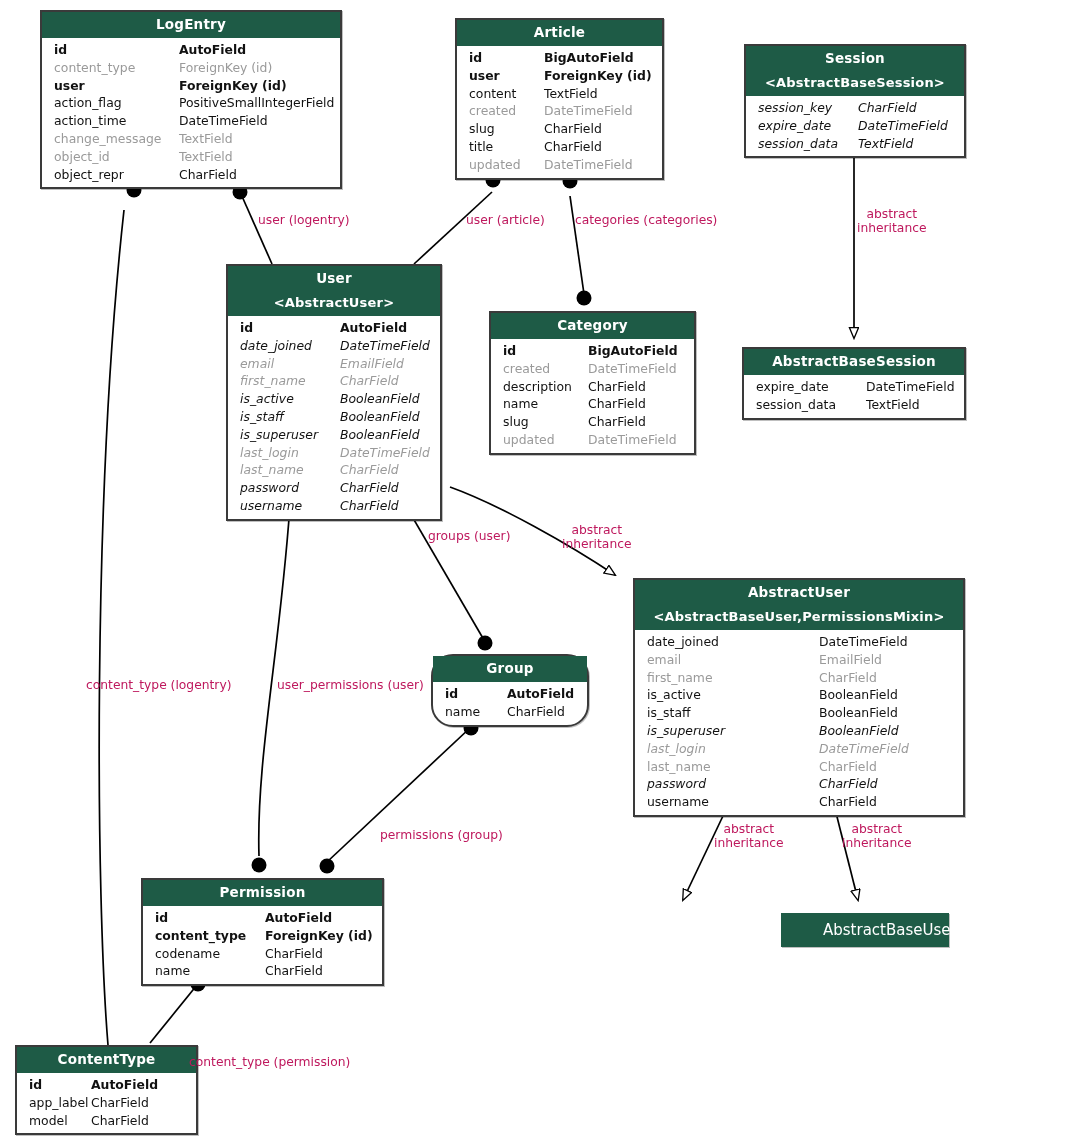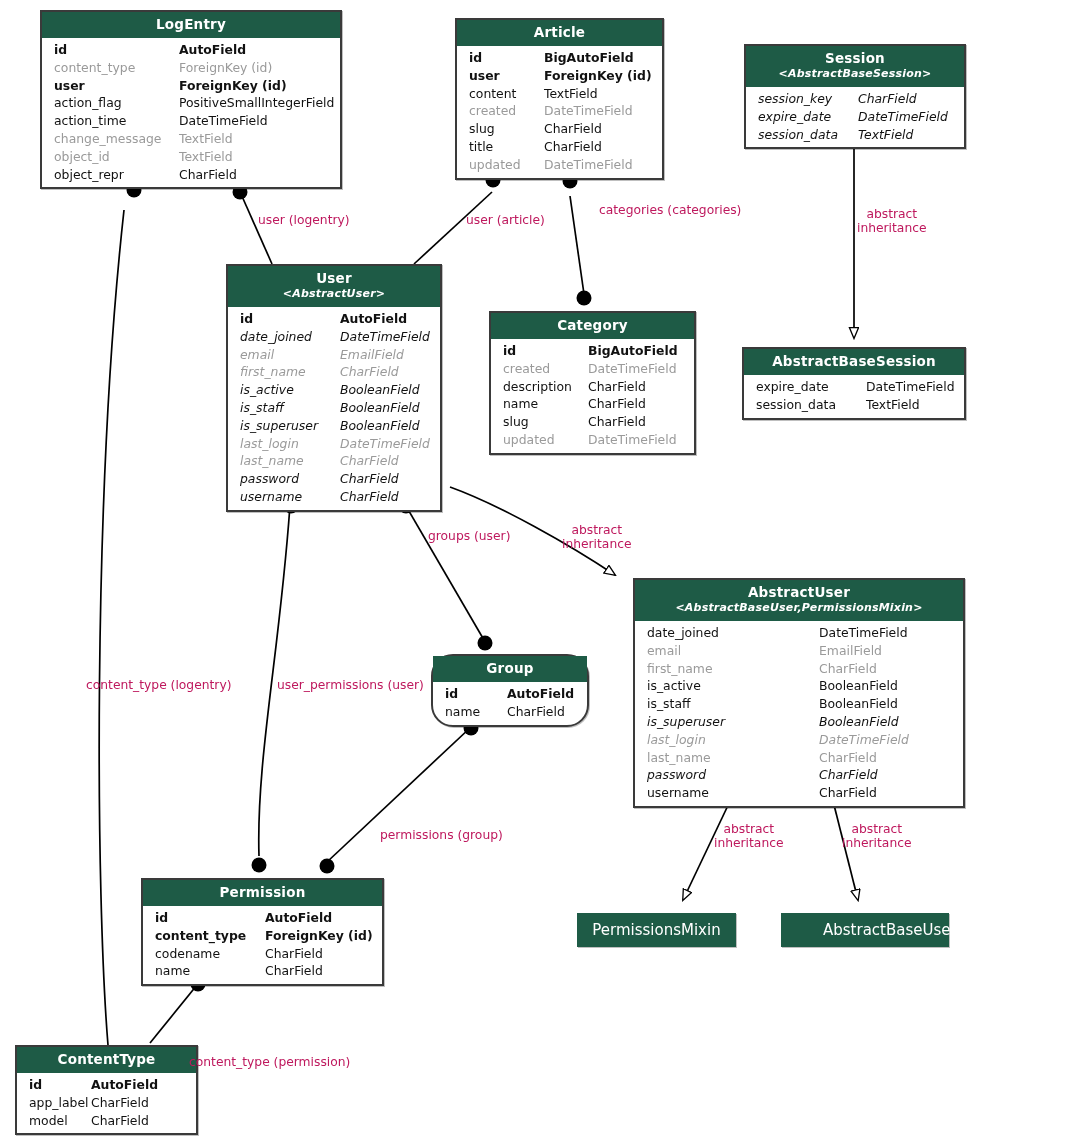--- a/index.html
+++ b/index.html
@@ -7,21 +7,21 @@
        font-family:"DejaVu Sans","Liberation Sans",sans-serif;
        -webkit-font-smoothing:antialiased;}
   #canvas{position:absolute;left:0;top:0;width:1077px;height:894px;}
   #edges{position:absolute;left:0;top:0;width:1077px;height:1141px;pointer-events:none;}
 
   .entity{position:absolute;background:#ffffff;border:2px solid #3a3a3a;
           box-sizing:border-box;box-shadow:1px 1px 0 rgba(0,0,0,.25);}
   .entity .hdr{background:#1e5b46;color:#ffffff;font-weight:bold;font-size:13.5px;
                text-align:center;padding:5px 6px 6px 6px;line-height:15px;
                letter-spacing:.2px;}
-  .entity .hdr .sub{display:block;font-style:italic;font-size:11px;}
+  .entity .hdr .sub{display:block;font-size:13px;margin-top:9px;}
   .entity .rows{padding:3px 0 4px 0;}
   .row{display:flex;font-size:12.4px;line-height:17.8px;padding:0 10px 0 12px;
        color:#111111;white-space:nowrap;}
   .row .fname{flex:0 0 auto;width:125px;}
   .row .ftype{flex:1 1 auto;}
   .row.b .fname,.row.b .ftype{font-weight:bold;}
   .row.i .fname,.row.i .ftype{font-style:italic;}
   .row.bi .fname,.row.bi .ftype{font-weight:normal;font-style:italic;}
   .row.g .fname,.row.g .ftype{color:#9a9a9a;}
   .row.gi .fname,.row.gi .ftype{color:#9a9a9a;font-style:italic;}
@@ -407,33 +407,30 @@
           <span class="fname">app_label</span>
           <span class="ftype">CharField</span>
         </div>
         <div class="row">
           <span class="fname">model</span>
           <span class="ftype">CharField</span>
         </div>
       </div>
   </div>
 
-  <div class="plain" id="n-permissionsmixin">
-    <span>PermissionsMixin</span>
-  </div>
 
   <div class="plain" id="n-abstractbaseuser">
     <span>AbstractBaseUser</span>
   </div>
 
   <div id="edge-labels">
       <div class="elabel" style="left: 258px; top: 213px;">user (logentry)</div>
       <div class="elabel" style="left: 86px; top: 678px;">content_type (logentry)</div>
       <div class="elabel" style="left: 466px; top: 213px;">user (article)</div>
-      <div class="elabel" style="left: 575px; top: 203px; padding-left: 24px;">categories (categories)</div>
+      <div class="elabel" style="left: 575px; top: 213px;">categories (categories)</div>
       <div class="elabel" style="left: 428px; top: 529px;">groups (user)</div>
       <div class="elabel" style="left: 277px; top: 678px;">user_permissions (user)</div>
       <div class="elabel" style="left: 380px; top: 828px;">permissions (group)</div>
       <div class="elabel" style="left: 189px; top: 1055px;">content_type (permission)</div>
       <div class="elabel" style="left: 857px; top: 207px; text-align: center;">abstract
 inheritance</div>
       <div class="elabel" style="left: 562px; top: 523px; text-align: center;">abstract
 inheritance</div>
       <div class="elabel" style="left: 714px; top: 822px; text-align: center;">abstract
 inheritance</div>

